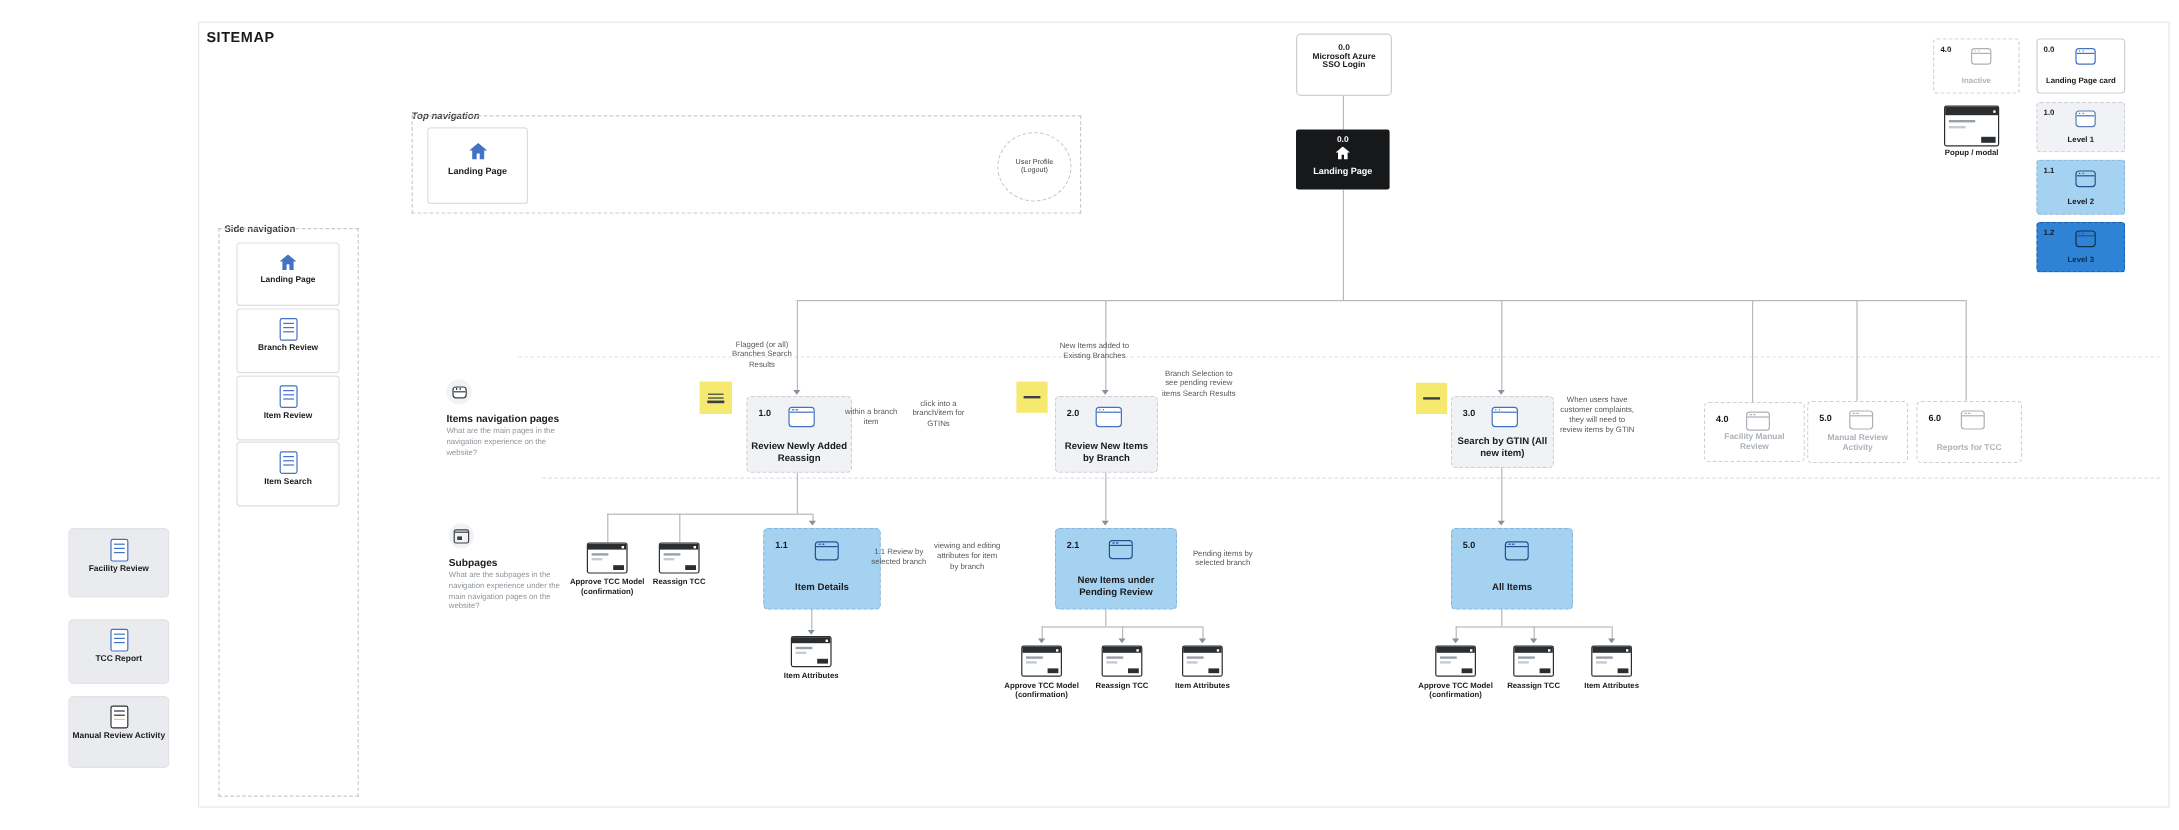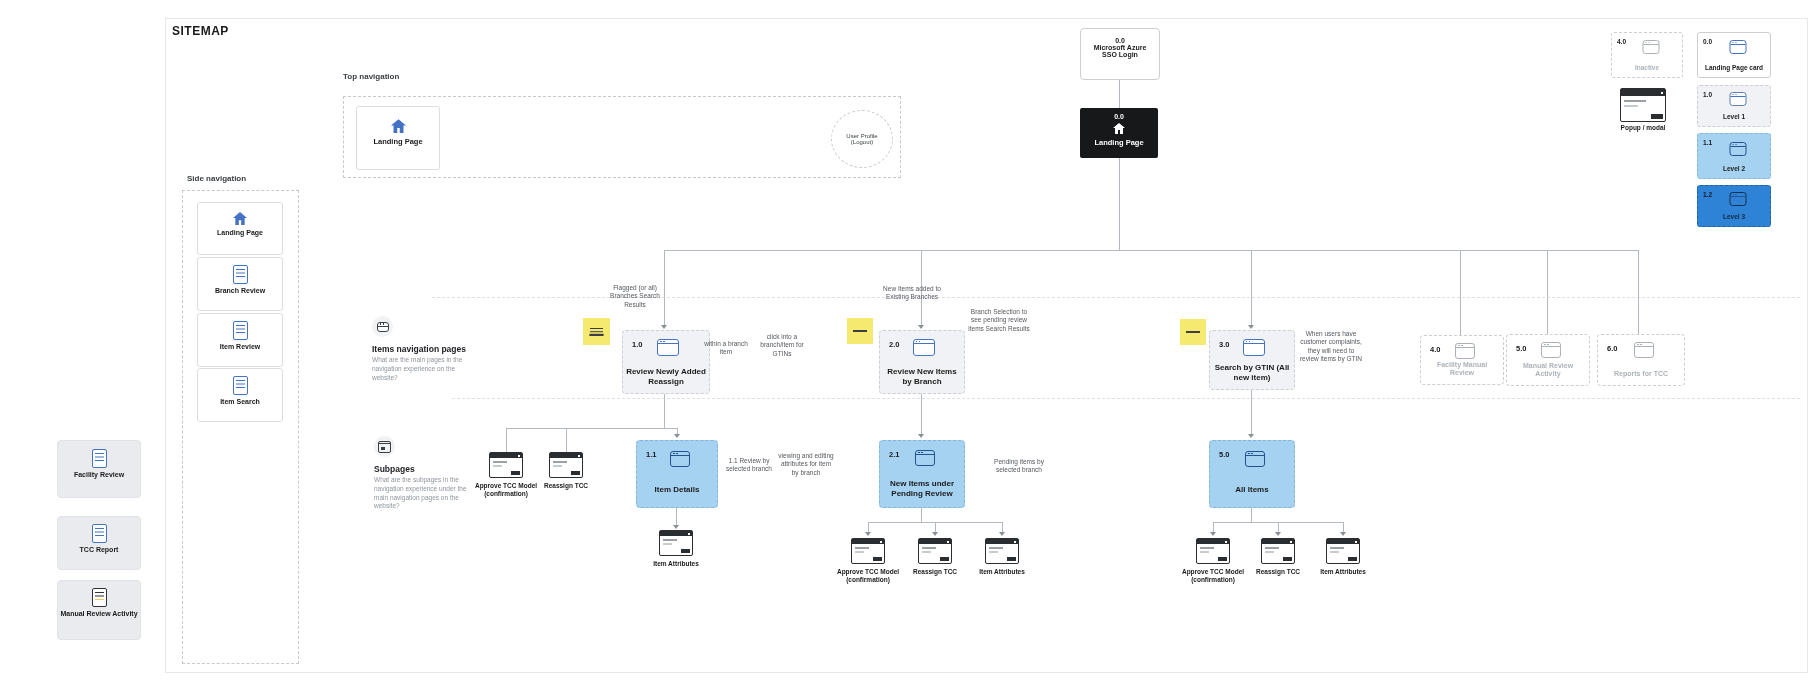--- a/index.html
+++ b/index.html
@@ -5,21 +5,21 @@
   html,body{margin:0;padding:0;background:#fff;}
   body{width:1816px;height:692px;position:relative;overflow:hidden;
        font-family:"Liberation Sans",sans-serif;color:#1a1a1a;}
   .abs{position:absolute;}
   .frame{border:1px solid #E6E8EB;}
   .dashedbox{border:1px dashed #C6CACF;}
   .card{background:#fff;border:1px solid #DCDFE2;border-radius:3px;}
   .graycard{background:#E9EBEE;border:1px solid #E1E3E6;border-radius:4px;}
   .node{background:#F0F2F5;border:1px dashed #CBCFD4;border-radius:4px;position:absolute;}
   .node.white{background:#fff;}
-  .node.lvl2{background:#A6D2F2;border:1px dashed #85B4DC;}
+  .node.lvl2{background:#A6D2F2;border:1px dashed #85B4DC;padding-left:16px;}
   .num{font-size:7.5px;font-weight:bold;color:#17181a;position:absolute;left:9px;top:9px;}
   .lbl{font-size:8px;font-weight:bold;line-height:1.25;text-align:center;position:absolute;left:3px;right:3px;bottom:6px;}
   .lbl.gray{color:#ADB3B9;font-weight:bold;}
   .vl{position:absolute;width:1px;background:#B3B9BF;}
   .hl{position:absolute;height:1px;background:#B3B9BF;}
   .dl{position:absolute;height:0;border-top:1px dashed #DFE1E4;}
   .arr{position:absolute;width:0;height:0;border-left:3px solid transparent;border-right:3px solid transparent;border-top:4px solid #8A9096;}
   .sticky{position:absolute;background:#F5E96F;display:flex;align-items:center;justify-content:center;}
   .ann{position:absolute;font-size:6.5px;color:#54585d;text-align:center;line-height:1.3;}
   .desc{font-size:6.5px;color:#8F959B;line-height:1.35;}
@@ -79,34 +79,34 @@
 </div>
 <div class="abs graycard" style="left:57px;top:516px;width:82px;height:52px;">
   <div class="dicon" style="margin:7px auto 3px;"></div>
   <div class="cardlbl">TCC Report</div>
 </div>
 <div class="abs graycard" style="left:57px;top:580px;width:82px;height:58px;">
   <div class="dicon dark" style="margin:7px auto 3px;"></div>
   <div class="cardlbl">Manual Review Activity</div>
 </div>
 
-<div class="abs navlbl" style="left:343px;top:72px;">Top navigation</div>
+<div class="abs navlbl" style="left:343px;top:92px;font-style:italic;">Top navigation</div>
 <div class="abs dashedbox" style="left:343px;top:96px;width:556px;height:80px;"></div>
 <div class="abs card" style="left:356px;top:106px;width:82px;height:62px;text-align:center;">
   <svg width="15" height="14" viewBox="0 0 24 22" style="margin-top:12px;">
       <path d="M12 0 L24 10 H20 V22 H14 V14 H10 V22 H4 V10 H0 Z" fill="#4472C4"></path>
     </svg>
   <div class="cardlbl" style="font-size:7.5px;">Landing Page</div>
 </div>
 <div class="abs" style="left:831px;top:110px;width:60px;height:56px;border:1px dashed #C6CACF;border-radius:50%;display:flex;flex-direction:column;align-items:center;justify-content:center;">
   <div style="font-size:6px;color:#3C4043;">User Profile</div>
   <div style="font-size:6px;color:#3C4043;">(Logout)</div>
 </div>
 
-<div class="abs navlbl" style="left:187px;top:174px;">Side navigation</div>
+<div class="abs navlbl" style="left:187px;top:186px;">Side navigation</div>
 <div class="abs dashedbox" style="left:182px;top:190px;width:115px;height:472px;"></div>
 <div class="abs card" style="left:197px;top:202px;width:84px;height:51px;text-align:center;">
   <svg width="14" height="13" viewBox="0 0 24 22" style="margin-top:9px;">
       <path d="M12 0 L24 10 H20 V22 H14 V14 H10 V22 H4 V10 H0 Z" fill="#4472C4"></path>
     </svg>
   <div class="cardlbl">Landing Page</div>
 </div>
 <div class="abs card" style="left:197px;top:257px;width:84px;height:52px;text-align:center;">
   <div class="dicon" style="margin:7px auto 3px;"></div>
   <div class="cardlbl">Branch Review</div>

